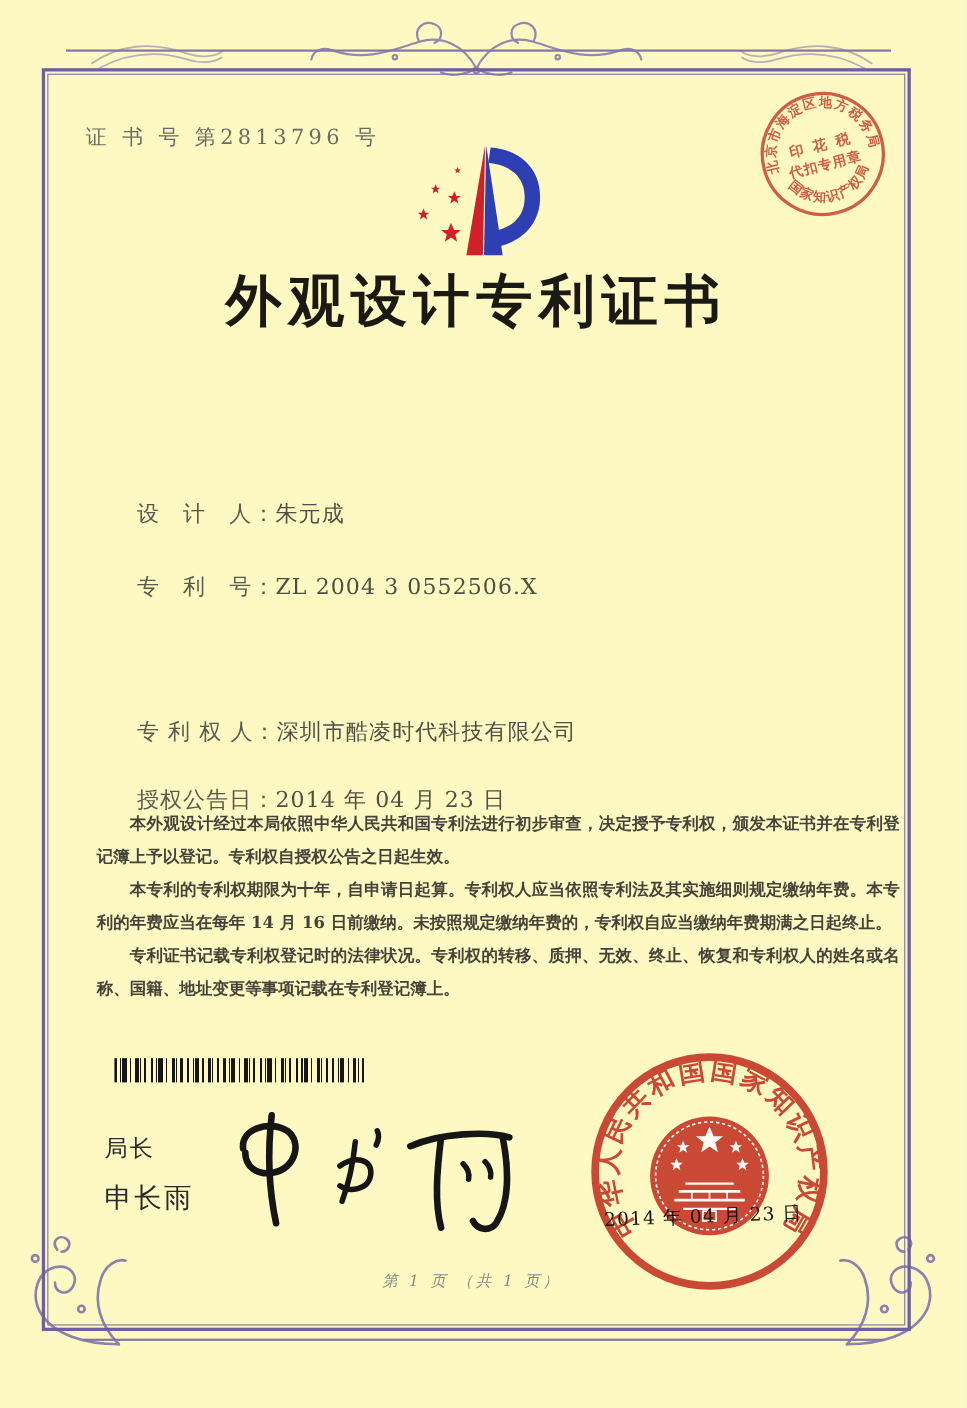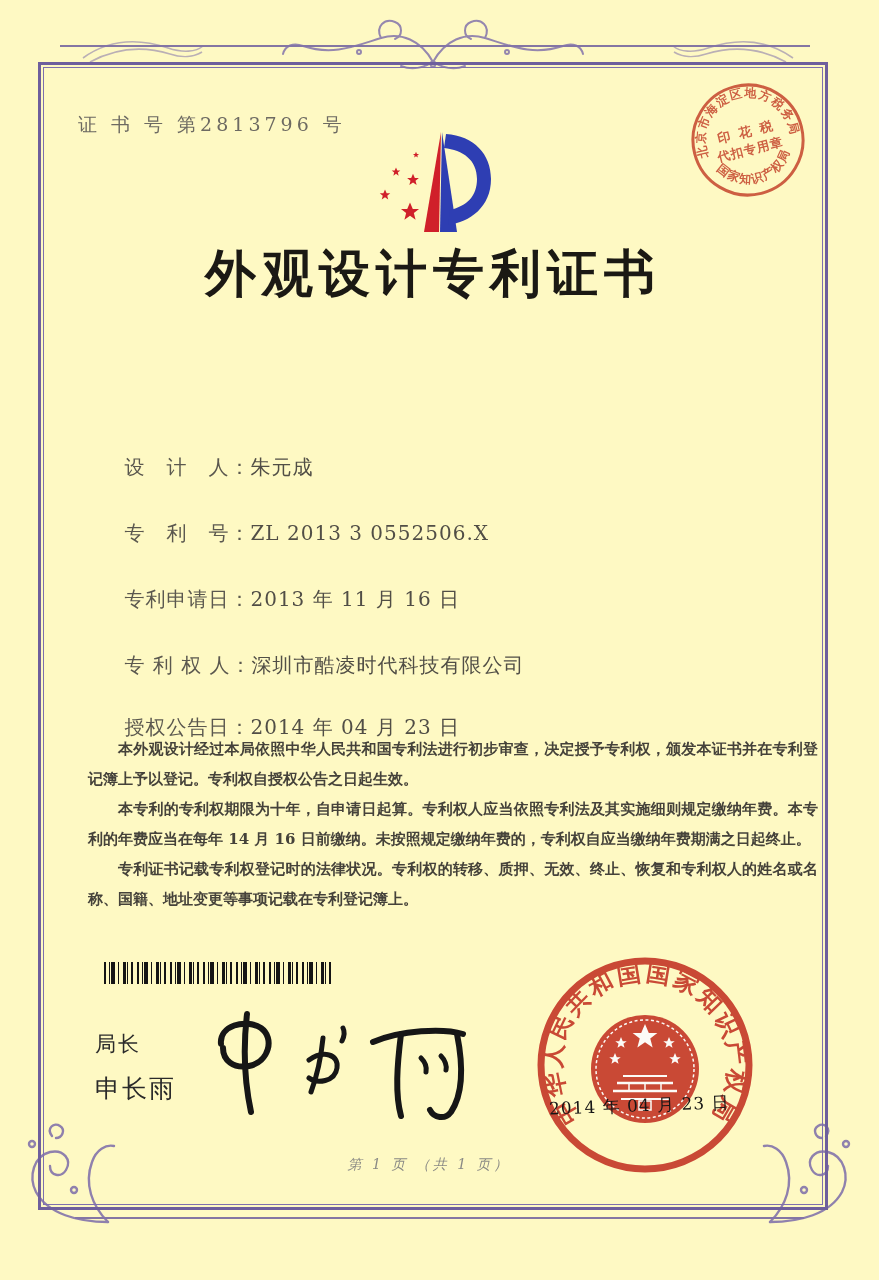--- a/index.html
+++ b/index.html
@@ -159,24 +159,21 @@
       <use href="#star" x="0" y="0" transform="translate(42,90) scale(0.95)" fill="#d0202a"></use>
     </svg>
   </div>
 
   <div class="title">外观设计专利证书</div>
 
   <div class="field" style="top:430px">
     <span class="flabel">设　计　人：</span><span class="fvalue">朱元成</span>
   </div>
   <div class="field" style="top:496px">
-    <span class="flabel">专　利　号：</span><span class="fvalue">ZL 2013 3 0552506.X</span>
-  </div>
-  <div class="field" style="top:562px">
-    <span class="flabel">专利申请日：</span><span class="fvalue">2013 年 11 月 16 日</span>
+    <span class="flabel">专　利　号：</span><span class="fvalue">ZL 2004 3 0552506.X</span>
   </div>
   <div class="field" style="top:628px">
     <span class="flabel">专 利 权 人：</span><span class="fvalue">深圳市酷凌时代科技有限公司</span>
   </div>
   <div class="field" style="top:690px">
     <span class="flabel">授权公告日：</span><span class="fvalue">2014 年 04 月 23 日</span>
   </div>
 
   <div class="body-text">
     <p>本外观设计经过本局依照中华人民共和国专利法进行初步审查，决定授予专利权，颁发本证书并在专利登记簿上予以登记。专利权自授权公告之日起生效。</p>

